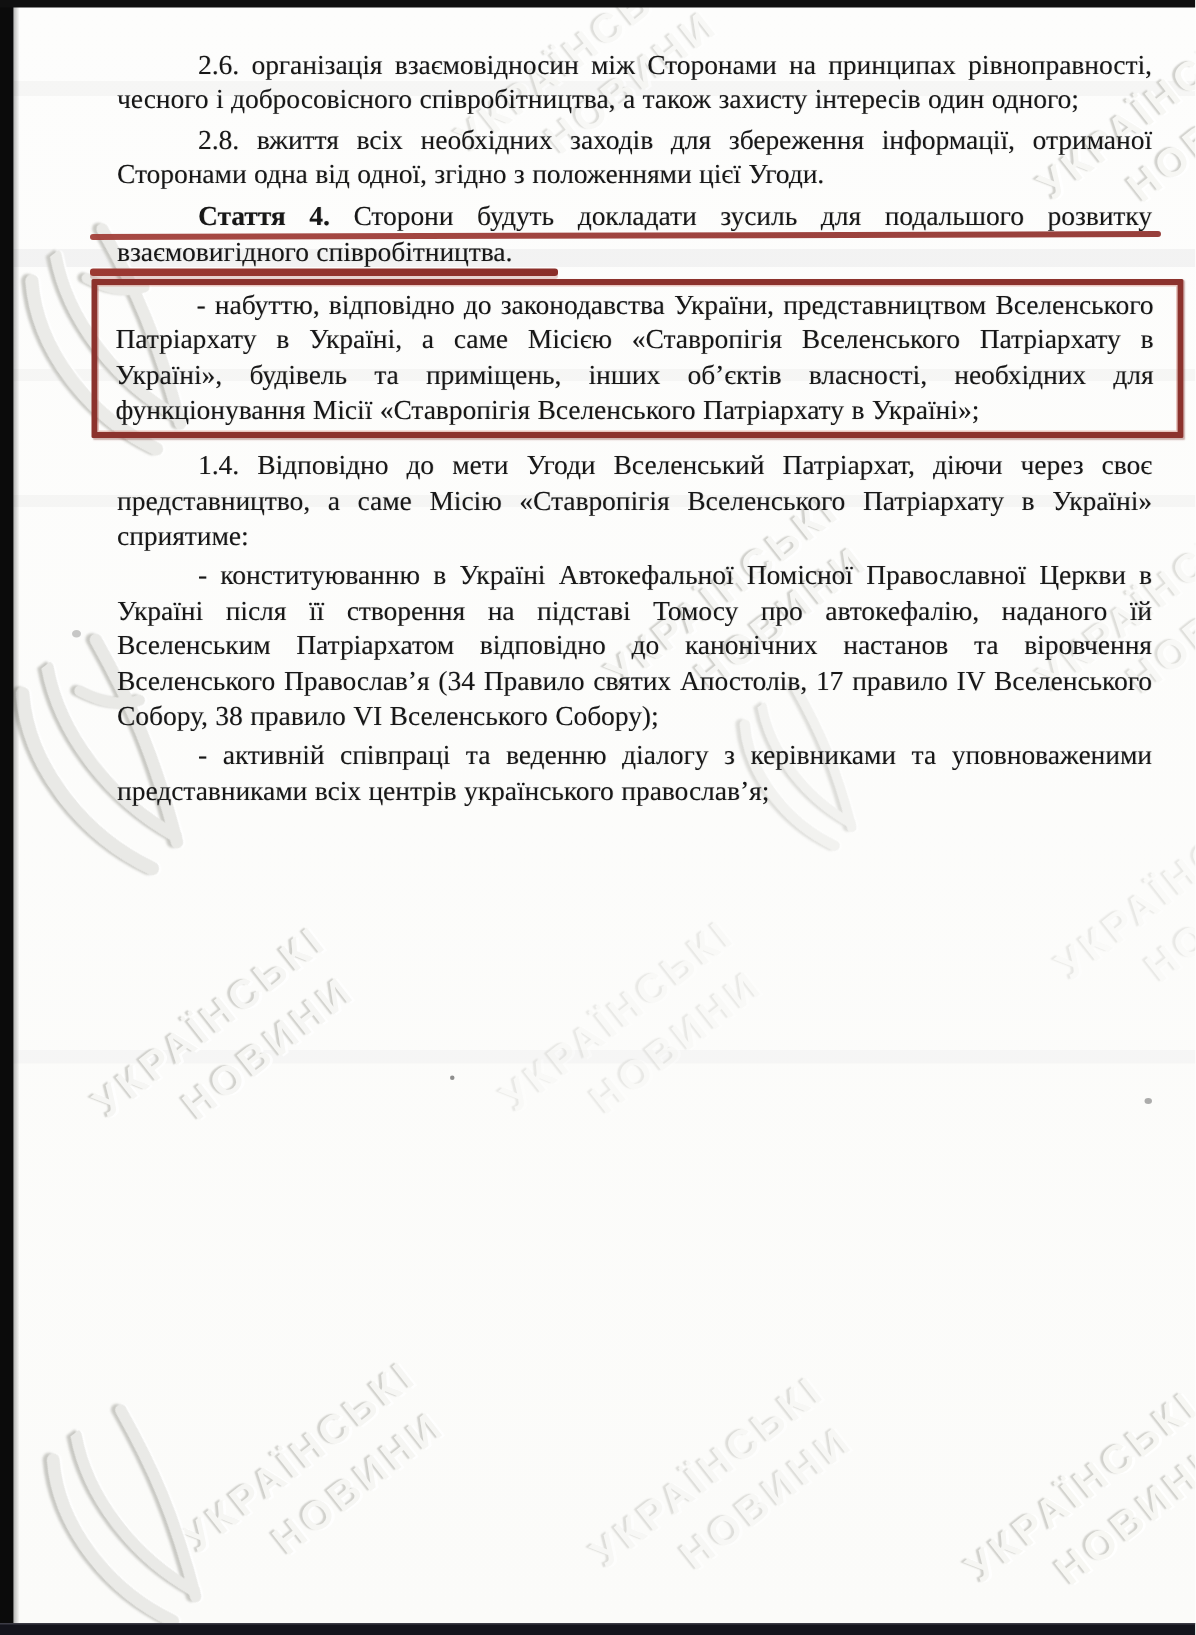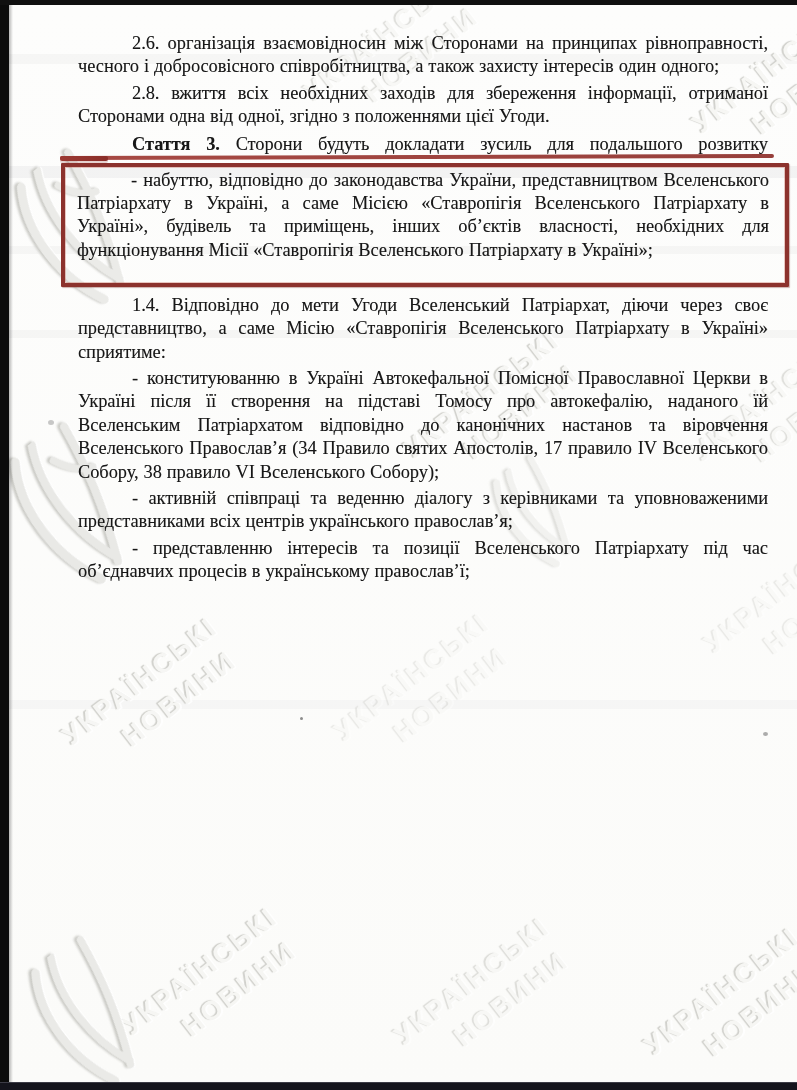--- a/index.html
+++ b/index.html
@@ -51,21 +51,21 @@
   .h1 .b { font-weight:bold; }
   .u1 { position:absolute; left:-18px; right:-6px; bottom:-2px; height:3.5px;
         background:linear-gradient(90deg,#a03a34,#8e2f2a); border-radius:2px;
         transform:rotate(-.15deg); opacity:.92; }
   .h2 { position:relative; display:table; margin:0 0 6px 0; }
   .u2 { position:absolute; left:-18px; right:-30px; bottom:-4px; height:5px;
         background:linear-gradient(90deg,#9c3a33,#8a2e29); border-radius:2px;
         box-shadow:0 2px 0 rgba(156,58,51,.22); }
   .red-box {
     border:4px solid #8c322d; border-radius:1px;
-    margin:5px -21px 7px -17px; padding:2px 16px 21px 12px;
+    margin:5px -21px 7px -17px; padding:2px 16px 3px 12px;
     box-shadow:inset 0 0 0 1px rgba(196,96,84,.35), 1px 1px 1px rgba(120,40,35,.35);
   }
   .red-box p { margin:0; }
   
   .speck { position:absolute; z-index:4; border-radius:50%; }
   .s1 { left:48px;  top:420px; width:6px; height:5px; background:#9a9a9a; opacity:.55; }
   .s2 { left:763px; top:732px; width:5px; height:4px; background:#777;    opacity:.6; }
   .s3 { left:300px; top:717px; width:3px; height:3px; background:#444;    opacity:.6; }
 </style>
 </head>
@@ -153,38 +153,38 @@
       </svg>
     </div>
   </div>
 
   <div class="text-layer">
     <p class="para">2.6. організація взаємовідносин між Сторонами на принципах рівноправності, чесного і добросовісного співробітництва, а також захисту інтересів один одного;</p>
     <p class="para">2.8. вжиття всіх необхідних заходів для збереження інформації, отриманої Сторонами одна від одної, згідно з положеннями цієї Угоди.</p>
 
     <div>
       <p class="h1">
-        <span class="b">Стаття 3.</span>
+        <span class="b">Стаття 4.</span>
         <span>Сторони будуть докладати зусиль для подальшого розвитку</span>
         <span class="u1"></span>
       </p>
       <p class="h2">
+        <span>взаємовигідного співробітництва.</span>
         <span class="u2"></span>
       </p>
     </div>
 
 
     <div class="red-box">
       <p class="para">- набуттю, відповідно до законодавства України, представництвом Вселенського Патріархату в Україні, а саме Місією «Ставропігія Вселенського Патріархату в Україні», будівель та приміщень, інших об’єктів власності, необхідних для функціонування Місії «Ставропігія Вселенського Патріархату в Україні»;</p>
     </div>
 
     <p class="para">1.4. Відповідно до мети Угоди Вселенський Патріархат, діючи через своє представництво, а саме Місію «Ставропігія Вселенського Патріархату в Україні» сприятиме:</p>
     <p class="para">- конституюванню в Україні Автокефальної Помісної Православної Церкви в Україні після її створення на підставі Томосу про автокефалію, наданого їй Вселенським Патріархатом відповідно до канонічних настанов та віровчення Вселенського Православ’я (34 Правило святих Апостолів, 17 правило IV Вселенського Собору, 38 правило VI Вселенського Собору);</p>
     <p class="para">- активній співпраці та веденню діалогу з керівниками та уповноваженими представниками всіх центрів українського православ’я;</p>
-    <p class="para">- представленню інтересів та позиції Вселенського Патріархату під час об’єднавчих процесів в українському православ’ї;</p>
   </div>
 
   <div class="speck s1"></div>
   <div class="speck s2"></div>
   <div class="speck s3"></div>
 
   <div class="edge-left"></div>
   <div class="edge-top"></div>
   <div class="edge-bottom"></div>
 </div>

